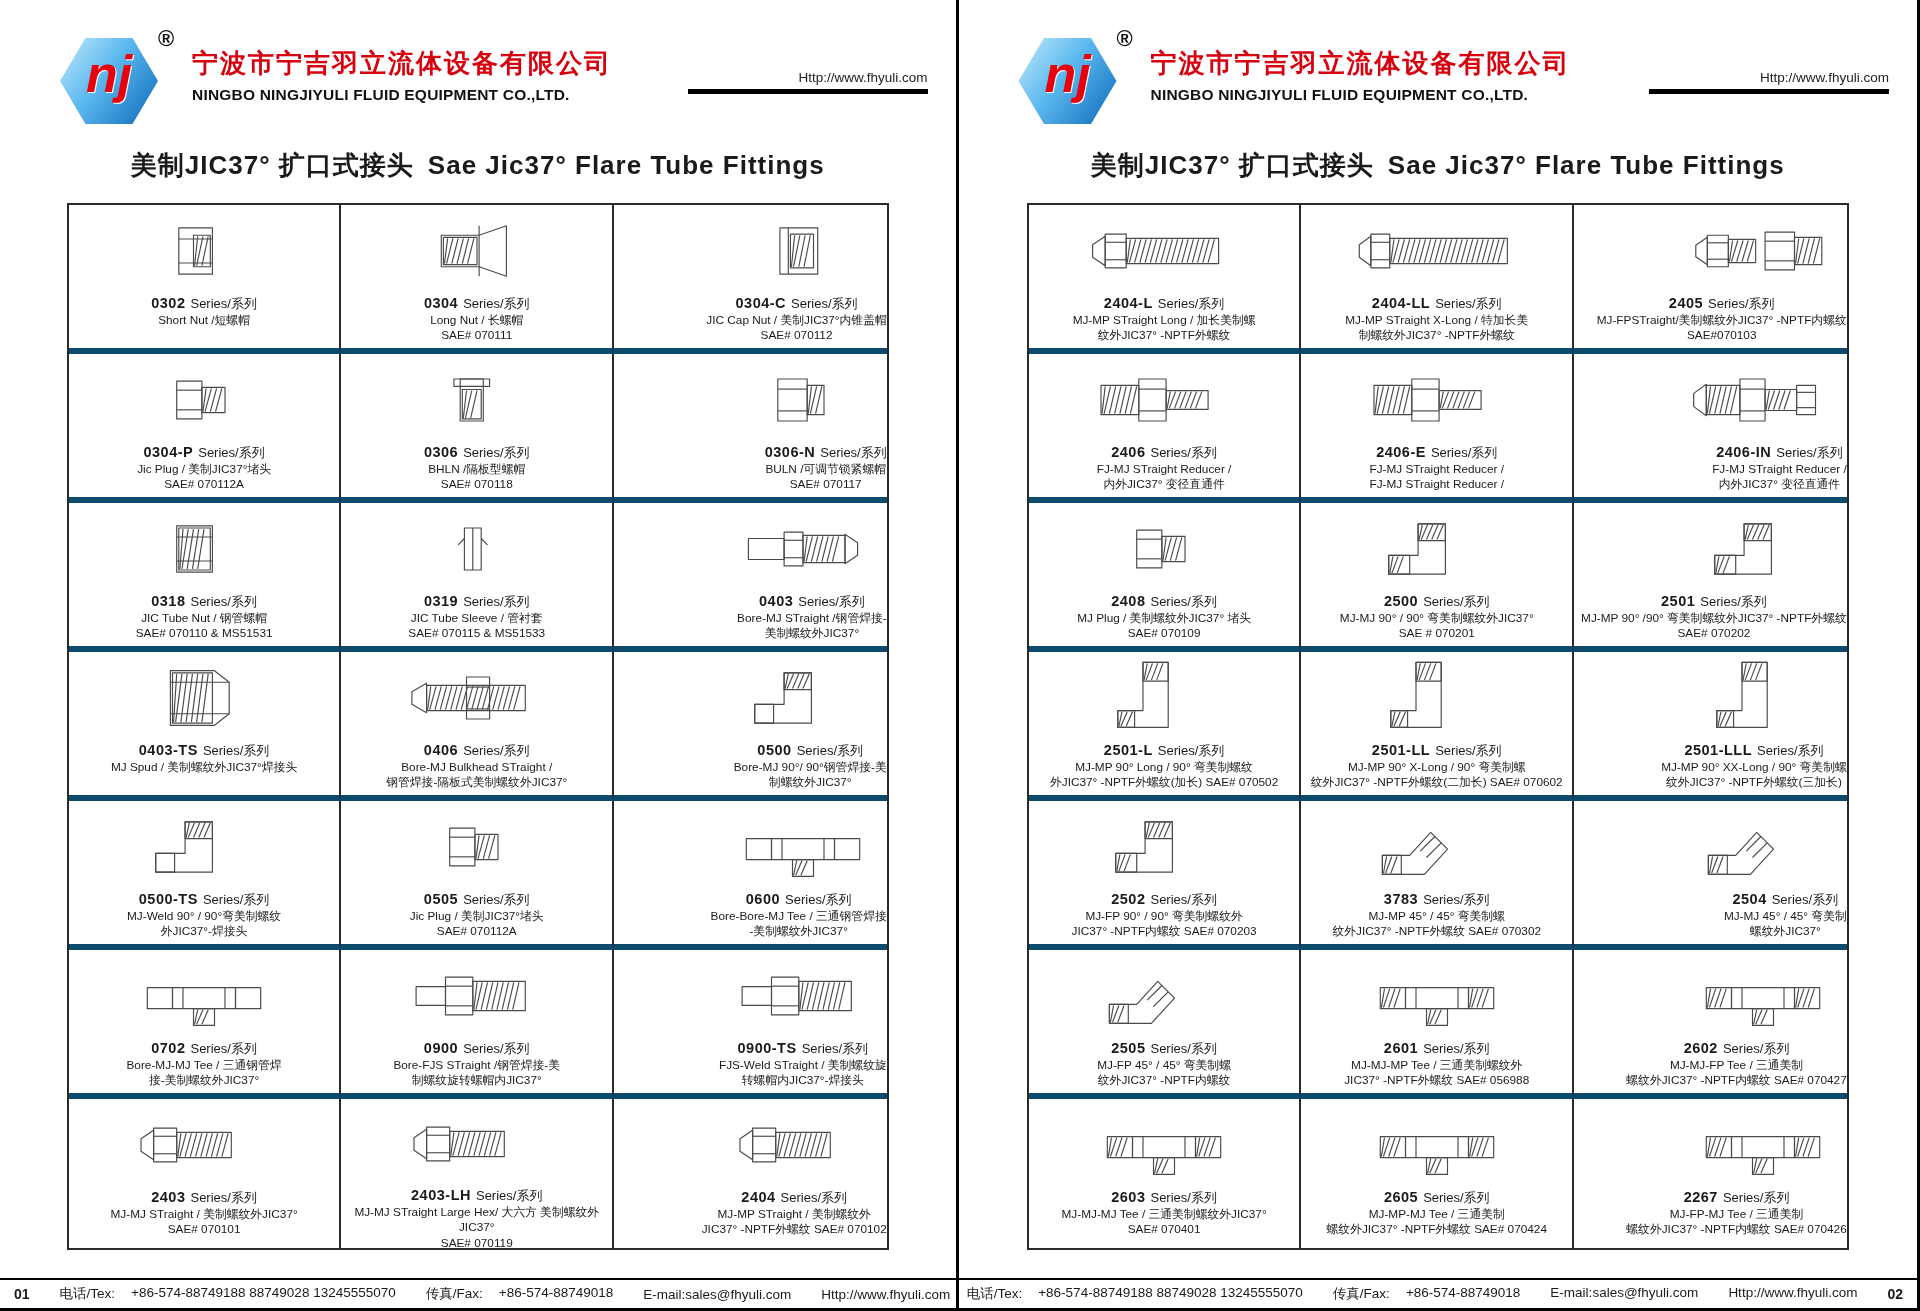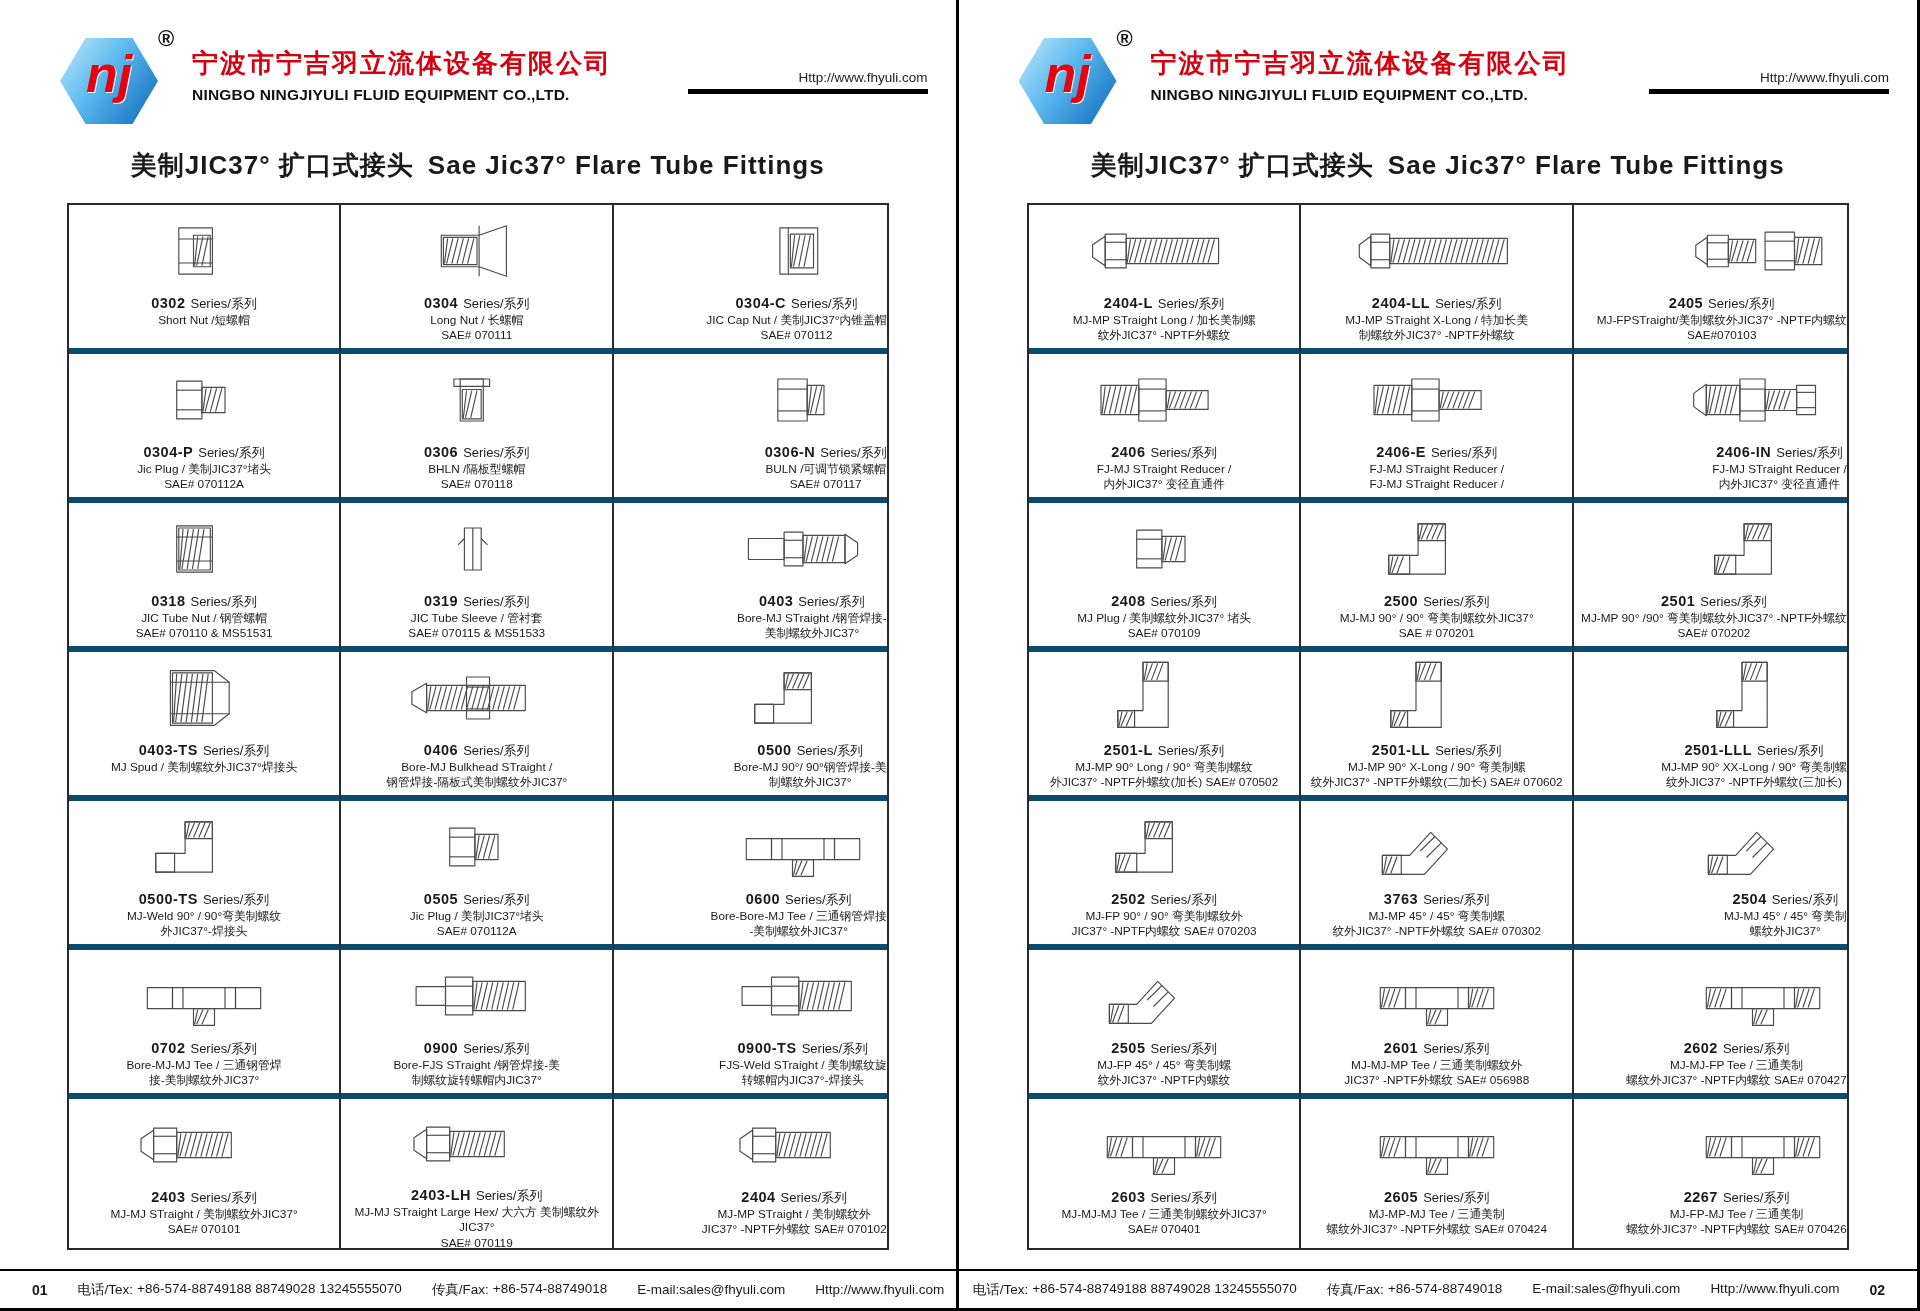--- a/index.html
+++ b/index.html
@@ -54,27 +54,27 @@
   .cell:nth-child(n+19) { border-bottom:none; }
   .draw { height:86px; display:flex; align-items:center; justify-content:center; }
   .draw svg { width:168px; height:84px; stroke:#4a4a4a; fill:none; stroke-width:1.1; }
   .ctext { text-align:center; line-height:1.3; }
   .l1 { font-size:13px; }
   .l1 .code { font-size:14.5px; font-weight:bold; margin-right:5px; letter-spacing:.5px; }
   .ln { font-size:11.8px; }
 
   
   .foot {
-    position:absolute; left:0; right:0; bottom:0; height:42px;
+    position:absolute; left:0; right:0; bottom:0; height:33px;
     border-top:2px solid #000; border-bottom:3px solid #000;
     display:flex; align-items:center; gap:30px;
-    padding:0 32px; font-size:13.5px; white-space:nowrap;
+    padding:0 14px; font-size:13.5px; white-space:nowrap;
   }
   .pgno { font-weight:bold; font-size:14px; }
-  .fitem { display:inline-flex; gap:4px; }
+  .fitem { display:inline-flex; gap:16px; }
   .sheet.right .foot { justify-content:flex-end; }
   .sheet.right .foot .spread { margin-right:auto; display:flex; gap:30px; }
 </style>
 </head>
 <body>
 
 <div class="board">
 
   <section class="sheet left">
     <div class="hdr">
@@ -933,21 +933,21 @@
               <path d="M28,48 h26 l20,-22 16,16 -22,24 h-40 Z"></path>
               <rect x="28" y="48" width="18" height="18"></rect>
               <line x1="32" y1="49" x2="29" y2="65"></line>
               <line x1="37" y1="49" x2="31" y2="65"></line>
               <line x1="42" y1="49" x2="36" y2="65"></line>
               <line x1="78" y1="30" x2="64" y2="44"></line>
               <line x1="84" y1="36" x2="70" y2="50"></line>
             </svg>
           </div>
           <div class="ctext">
-            <div class="l1"><span class="code">3763</span><span>Series/系列</span></div>
+            <div class="l1"><span class="code">3783</span><span>Series/系列</span></div>
             <div class="ln">MJ-MP 45° / 45° 弯美制螺</div>
             <div class="ln">纹外JIC37° -NPTF外螺纹  SAE# 070302</div>
           </div>
         </div>
         <div class="cell">
           <div class="draw">
             <svg viewBox="0 0 160 80" stroke-linejoin="round">
               <path d="M28,48 h26 l20,-22 16,16 -22,24 h-40 Z"></path>
               <rect x="28" y="48" width="18" height="18"></rect>
               <line x1="32" y1="49" x2="29" y2="65"></line>

